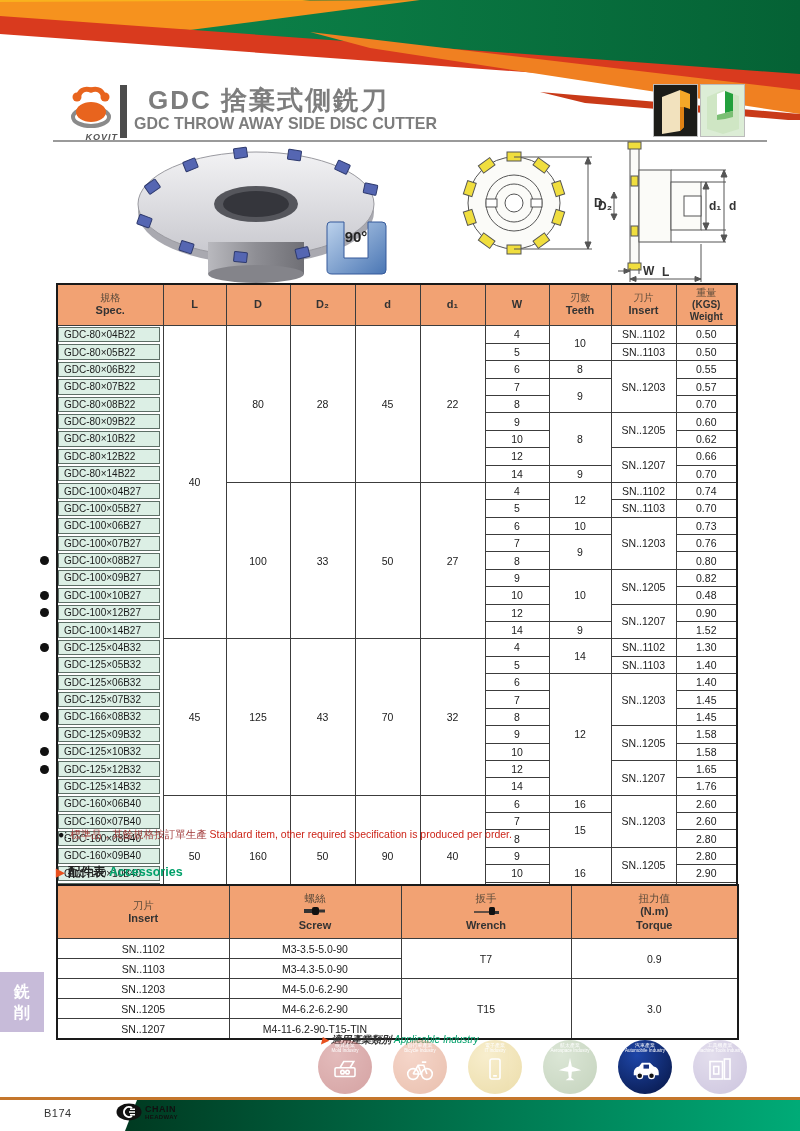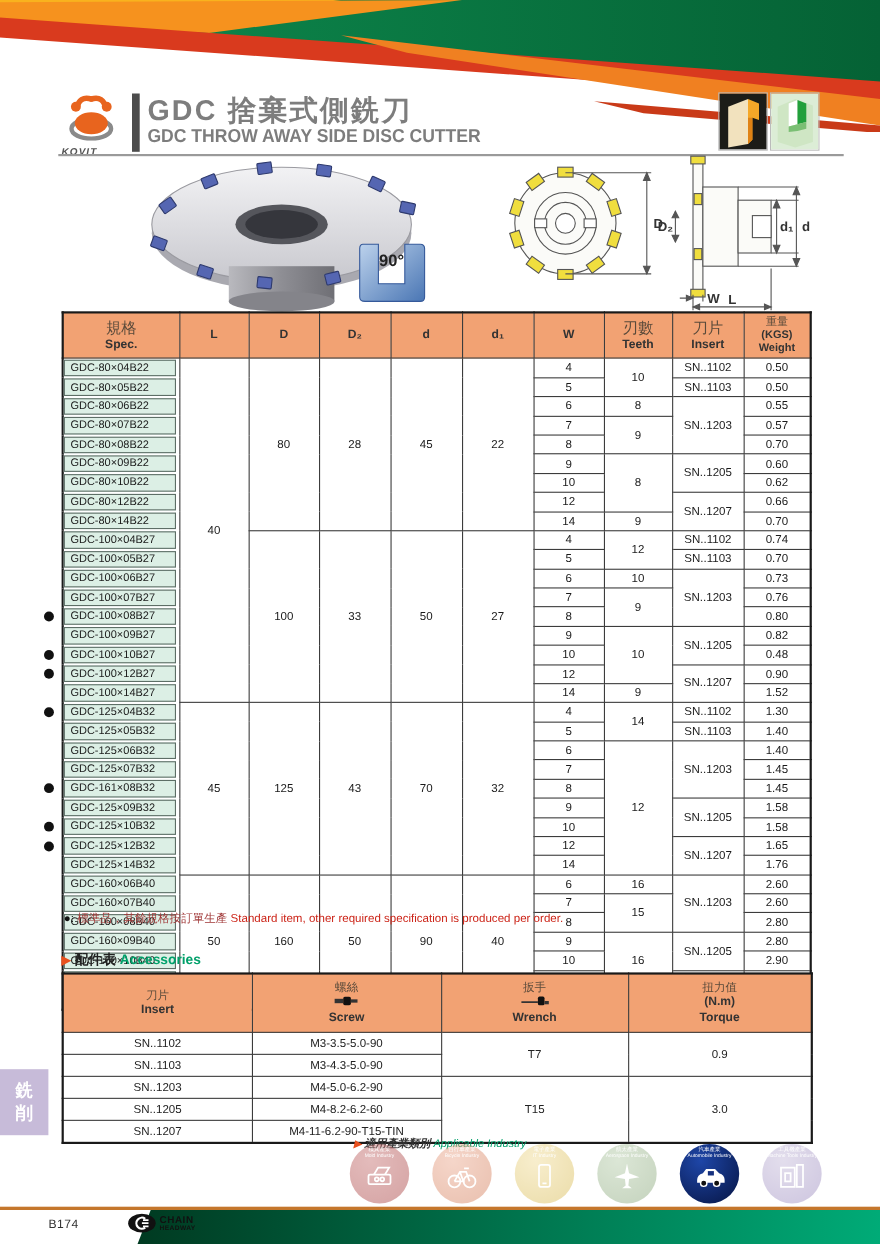--- a/index.html
+++ b/index.html
@@ -2,41 +2,41 @@
 <html><head>
 <meta charset="utf-8">
 <style>
   html,body{margin:0;padding:0;background:#e9e9e9;}
   .page{position:relative;width:800px;height:1131px;background:#fff;overflow:hidden;
         font-family:"Liberation Sans",sans-serif;color:#222;}
   .abs{position:absolute;}
 
   
   .banner{left:0;top:0;width:800px;height:120px;}
-  .logo-wrap{left:56px;top:84px;width:62px;height:58px;text-align:left;}
+  .logo-wrap{left:56px;top:84px;width:62px;height:58px;text-align:right;}
   .logo-name{font-size:9px;font-weight:bold;font-style:italic;color:#555;letter-spacing:1px;}
   .title-bar{left:120px;top:85px;width:7px;height:53px;background:#4c4c4c;}
-  .title-zh{left:134px;top:83px;font-size:26px;font-weight:bold;color:#7d7d7d;letter-spacing:2px;white-space:nowrap;}
+  .title-zh{left:148px;top:83px;font-size:26px;font-weight:bold;color:#7d7d7d;letter-spacing:2px;white-space:nowrap;}
   .title-en{left:134px;top:114px;font-size:17px;font-weight:bold;color:#7d7d7d;transform:scaleX(.94);transform-origin:left;white-space:nowrap;}
   .hdr-rule{left:53px;top:140px;width:714px;height:2px;background:#9a9a9a;}
   .op-icon{top:84px;width:43px;height:51px;border:1px solid #bbb;}
 
   
   .photo{left:128px;top:146px;width:300px;height:138px;}
   .badge90{left:322px;top:220px;width:66px;height:56px;}
   .draw-front{left:452px;top:146px;width:160px;height:114px;}
   .draw-side{left:596px;top:140px;width:160px;height:146px;}
   .dim-label{font-size:12px;font-weight:bold;fill:#333;font-family:"Liberation Sans",sans-serif;}
 
   
   table{border-spacing:0;}
   .spec-table{left:56px;top:283px;border-collapse:collapse;table-layout:fixed;border:2px solid #1a1a1a;}
   .spec-table th,.spec-table td{border:1px solid #3c3c3c;padding:0;text-align:center;vertical-align:middle;}
   .spec-table th{background:#F2A273;height:40px;font-size:11px;font-weight:bold;line-height:1.2;color:#333;}
-  .spec-table th .zh{font-size:14px;color:#5a4a3a;font-weight:normal;}
+  .spec-table th .zh{font-size:10px;color:#5a4a3a;font-weight:normal;}
   .spec-table th .sm{font-size:10px;}
   .spec-table td{height:15.38px;font-size:10.5px;background:#fff;color:#1a1a1a;}
   .spec-table td.spec{border:0;background:#fff;padding:1px 3px 1px 0;overflow:visible;}
   .spec-box{position:relative;height:100%;background:#DCEFE5;border:1px solid #5d6e66;box-sizing:border-box;
             display:flex;align-items:center;padding-left:5px;font-size:10px;}
   .bullet{position:absolute;left:-19px;top:50%;margin-top:-4.5px;width:9px;height:9px;border-radius:50%;background:#111;}
 
   
   .note{left:58px;top:828px;font-size:10.5px;white-space:nowrap;}
   .note .b{color:#111;}
@@ -531,21 +531,21 @@
               <span>GDC-125×07B32</span>
             </div>
           </td>
           <td>7</td>
           <td>1.45</td>
         </tr>
         <tr>
           <td class="spec">
             <div class="spec-box">
               <span class="bullet"></span>
-              <span>GDC-161×08B32</span>
+              <span>GDC-166×08B32</span>
             </div>
           </td>
           <td>8</td>
           <td>1.45</td>
         </tr>
         <tr>
           <td class="spec">
             <div class="spec-box">
               <span>GDC-125×09B32</span>
             </div>
@@ -723,21 +723,21 @@
           <td>M3-4.3-5.0-90</td>
         </tr>
         <tr>
           <td>SN..1203</td>
           <td>M4-5.0-6.2-90</td>
           <td rowspan="3">T15</td>
           <td rowspan="3">3.0</td>
         </tr>
         <tr>
           <td>SN..1205</td>
-          <td>M4-8.2-6.2-60</td>
+          <td>M4-6.2-6.2-90</td>
         </tr>
         <tr>
           <td>SN..1207</td>
           <td>M4-11-6.2-90-T15-TIN</td>
         </tr>
       </tbody>
   </table>
 
   <div class="abs sec-head ind-head">
     <span class="arrow">▶</span>

